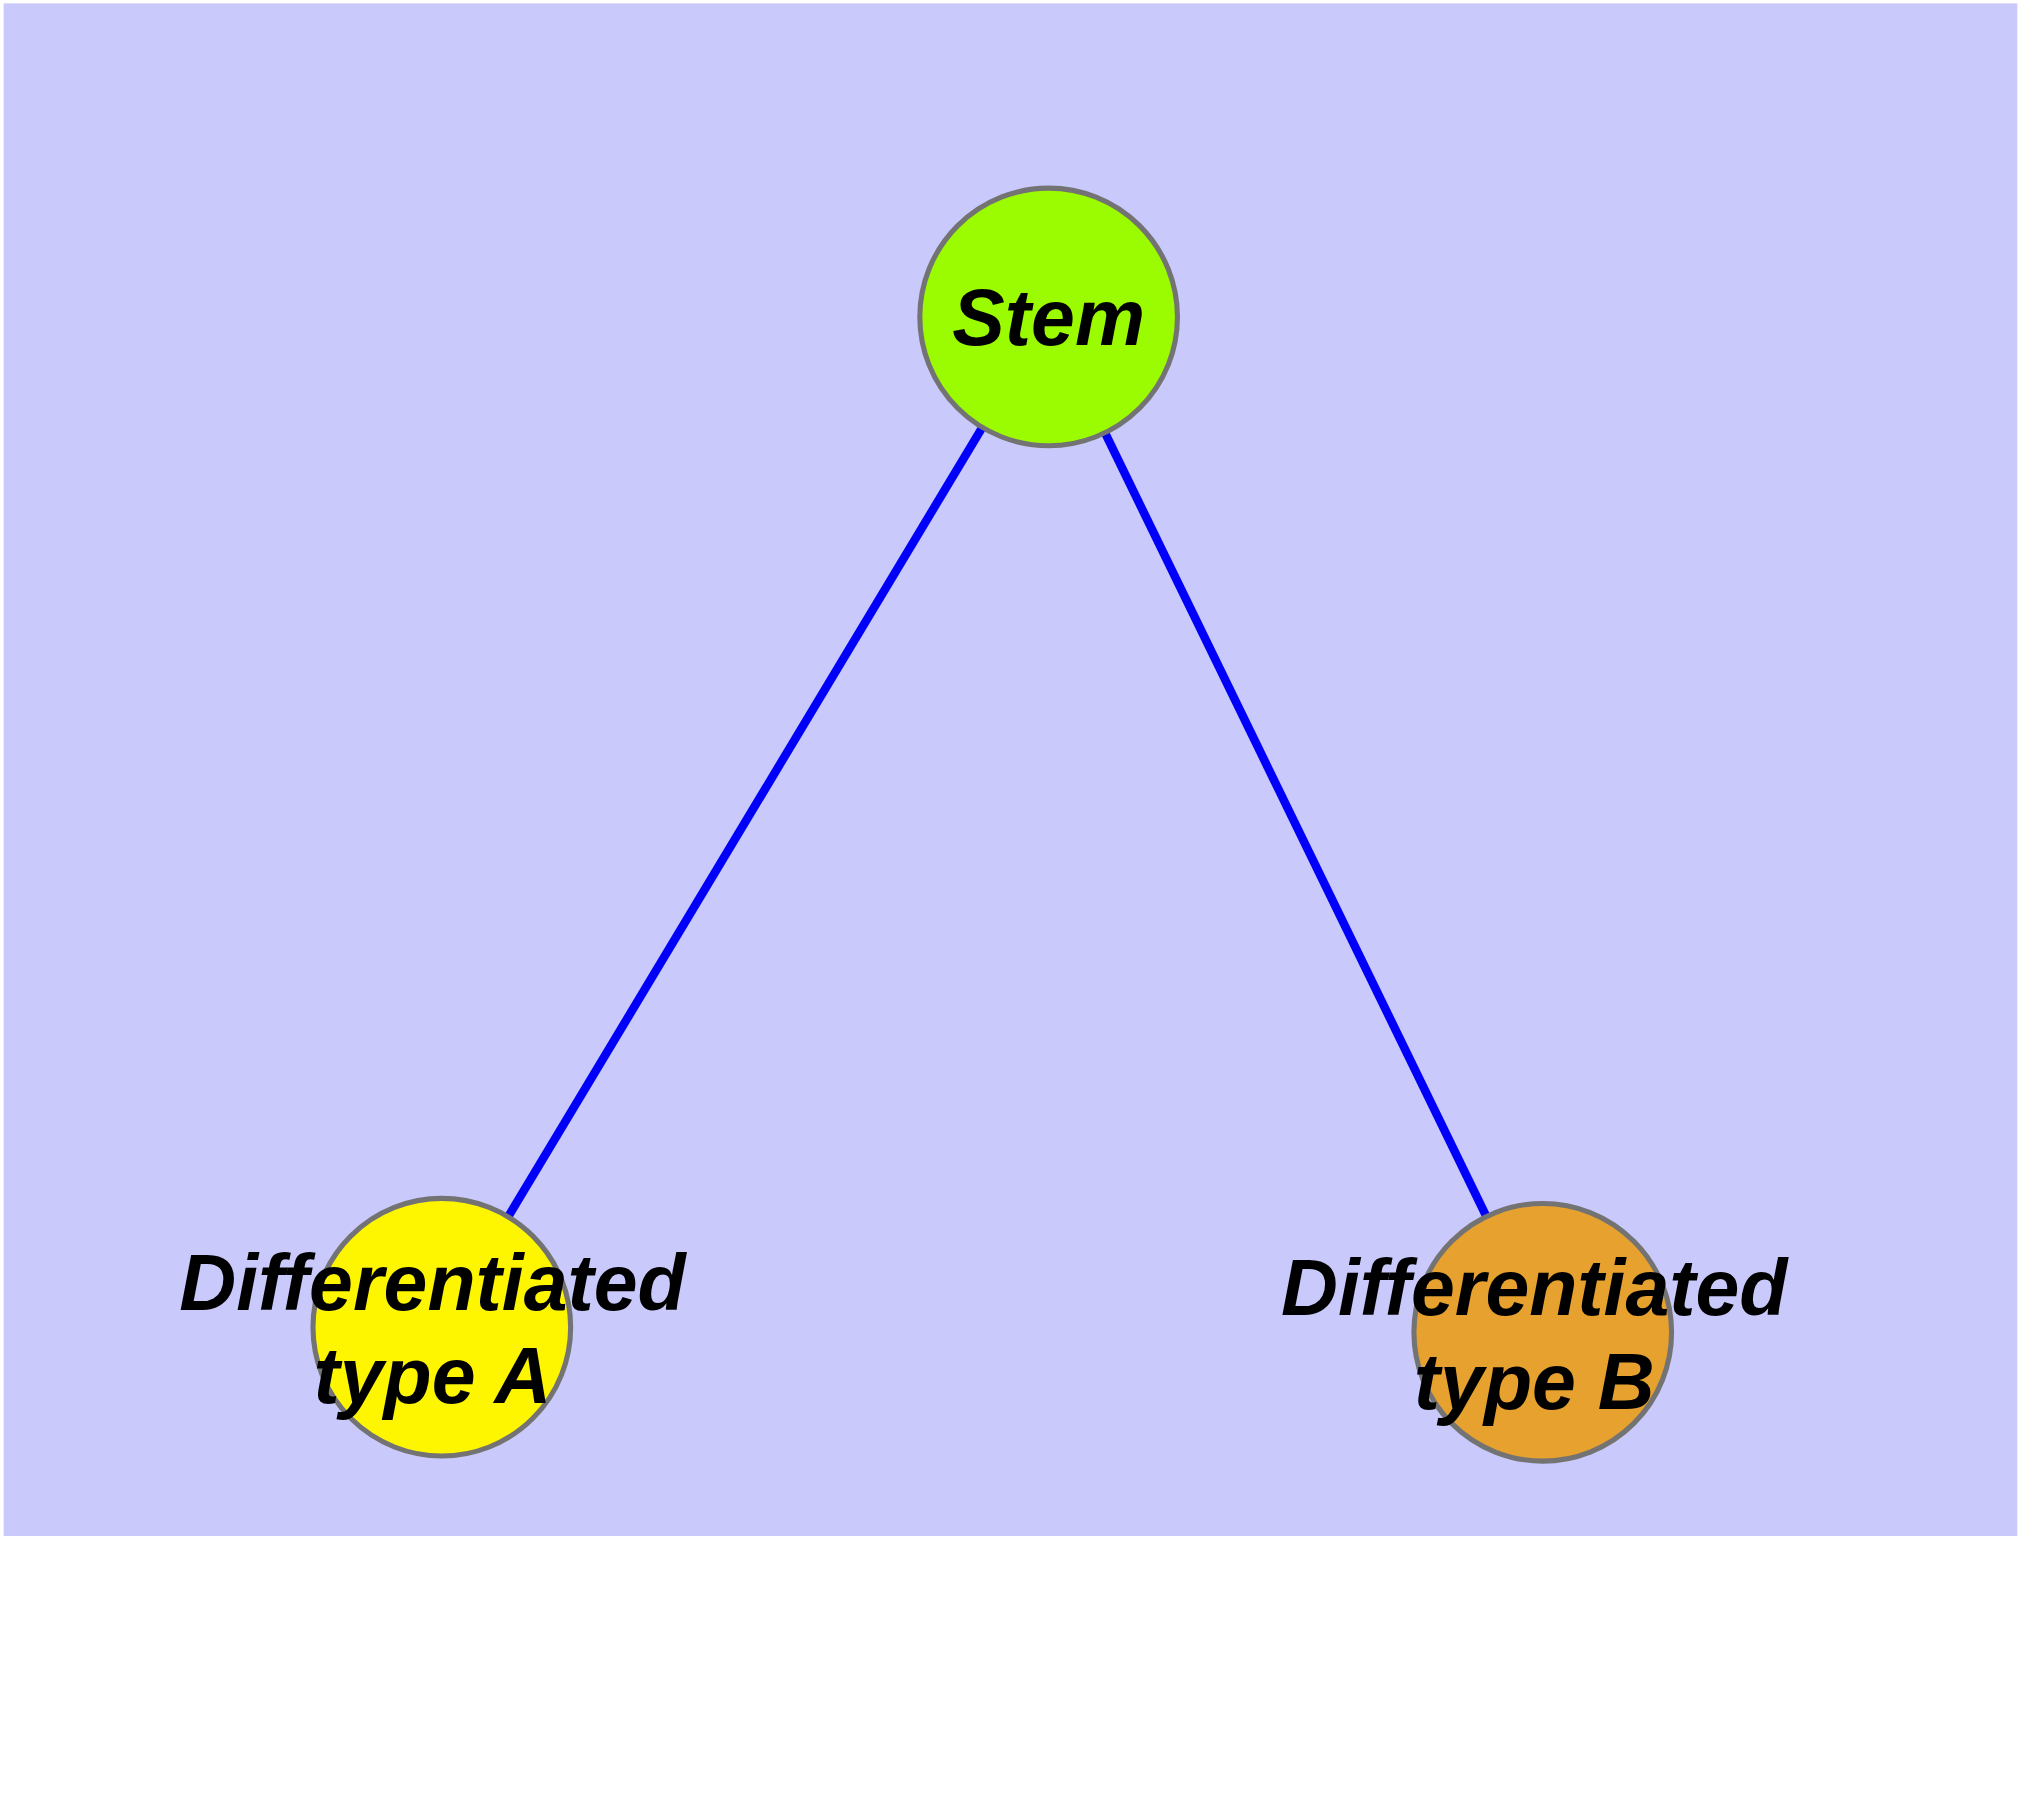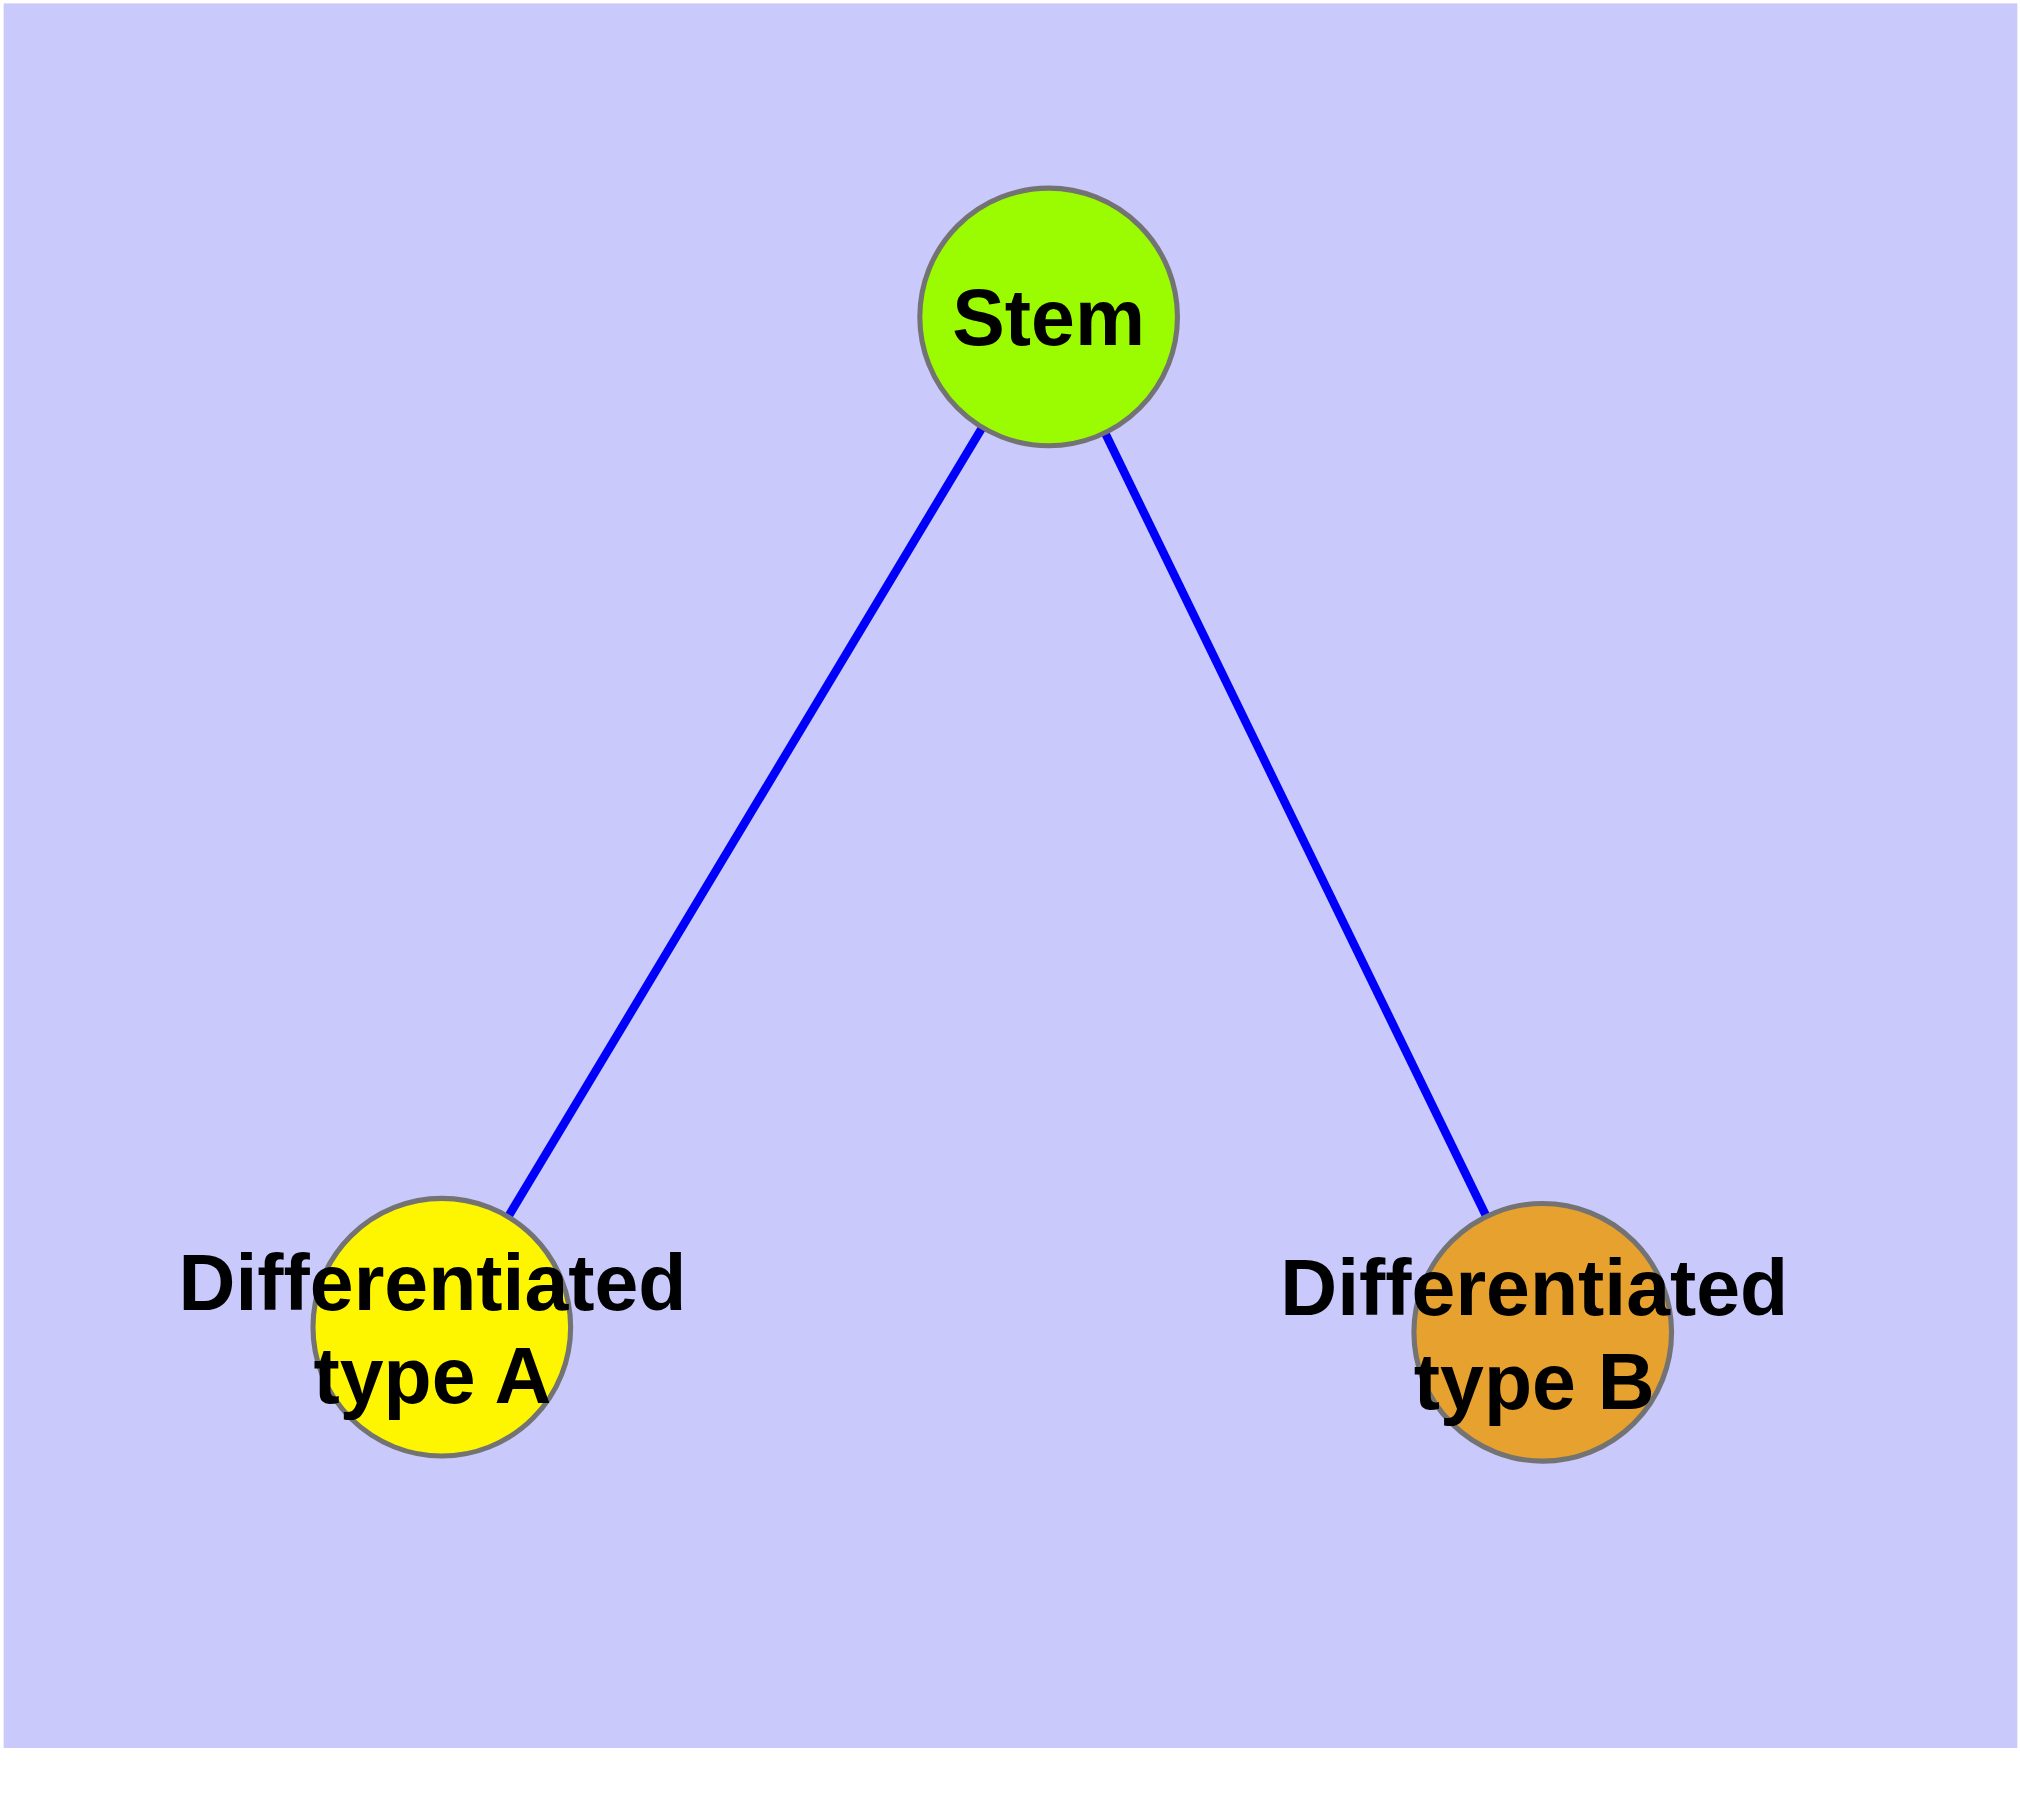--- a/index.html
+++ b/index.html
@@ -2,23 +2,24 @@
 <html style="font-size:13.6px"><head>
 <meta charset="utf-8">
 <style>
   html, body {
     margin: 0;
     padding: 0;
     background: #ffffff;
   }
   .page {
     width: 2021px;
-    height: 1748px;
+    height: 1536px;
     position: relative;
     background: #ffffff;
+    font-style: italic;
   }
   svg.graph {
     display: block;
     width: 2021px;
     height: 1812px;
   }
   .node-circle {
     stroke-width: 6px;
   }
   .edge-line {

